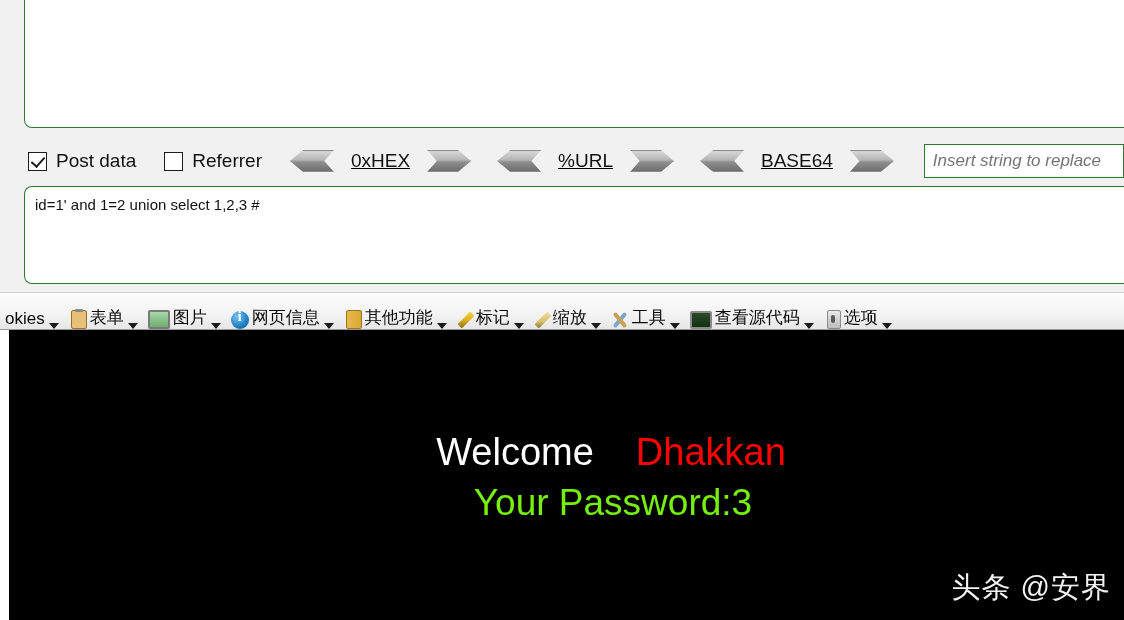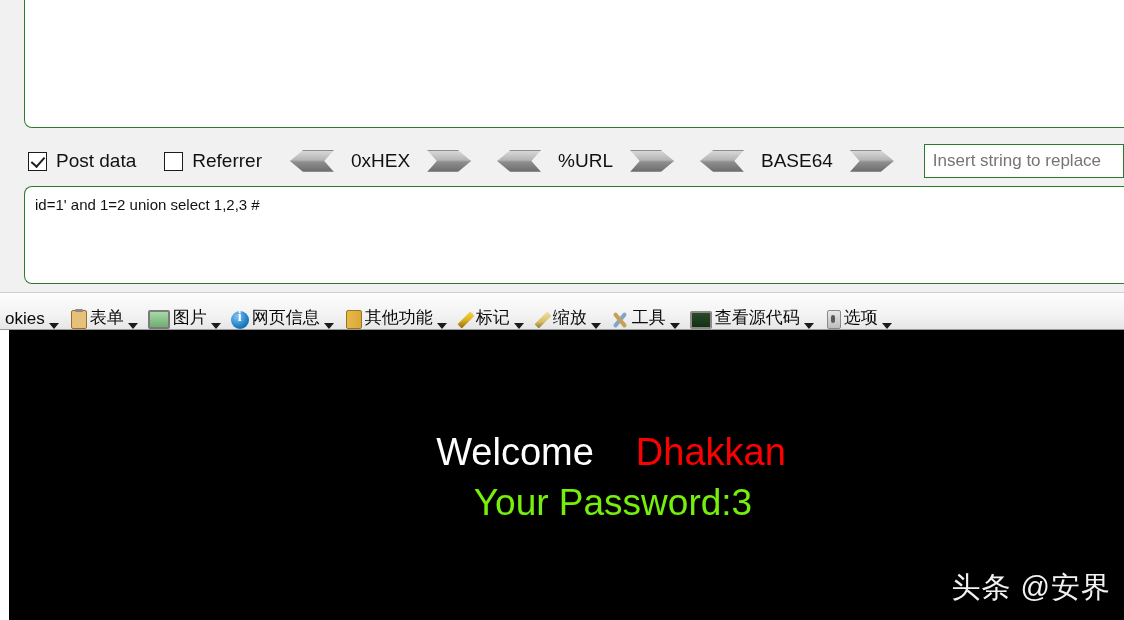--- a/index.html
+++ b/index.html
@@ -93,20 +93,21 @@
   .chk-label {
     font-size: 19px;
     color: #111111;
     white-space: nowrap;
   }
 
   .enc-group {
     display: flex;
     align-items: center;
     margin-right: 26px;
+    text-decoration: underline;
   }
 
   .arrow-btn {
     width: 44px;
     height: 22px;
     background: linear-gradient(to bottom, #d8d8d8 0%, #b5b5b5 45%, #8e8e8e 55%, #6f6f6f 100%);
     border: 1px solid #8c8c8c;
     box-sizing: border-box;
     flex: none;
   }
@@ -127,20 +128,21 @@
   }
 
   .replace-input {
     height: 34px;
     box-sizing: border-box;
     border: 1px solid #2d7a2d;
     background: #ffffff;
     padding: 0 8px;
     font-family: "Liberation Sans", sans-serif;
     font-size: 17px;
+    font-style: italic;
     color: #6a6a6a;
     outline: none;
     flex: none;
   }
 
   #replace-from { width: 200px; margin-left: 4px; }
 
   .post-area {
     position: absolute;
     left: 24px;

